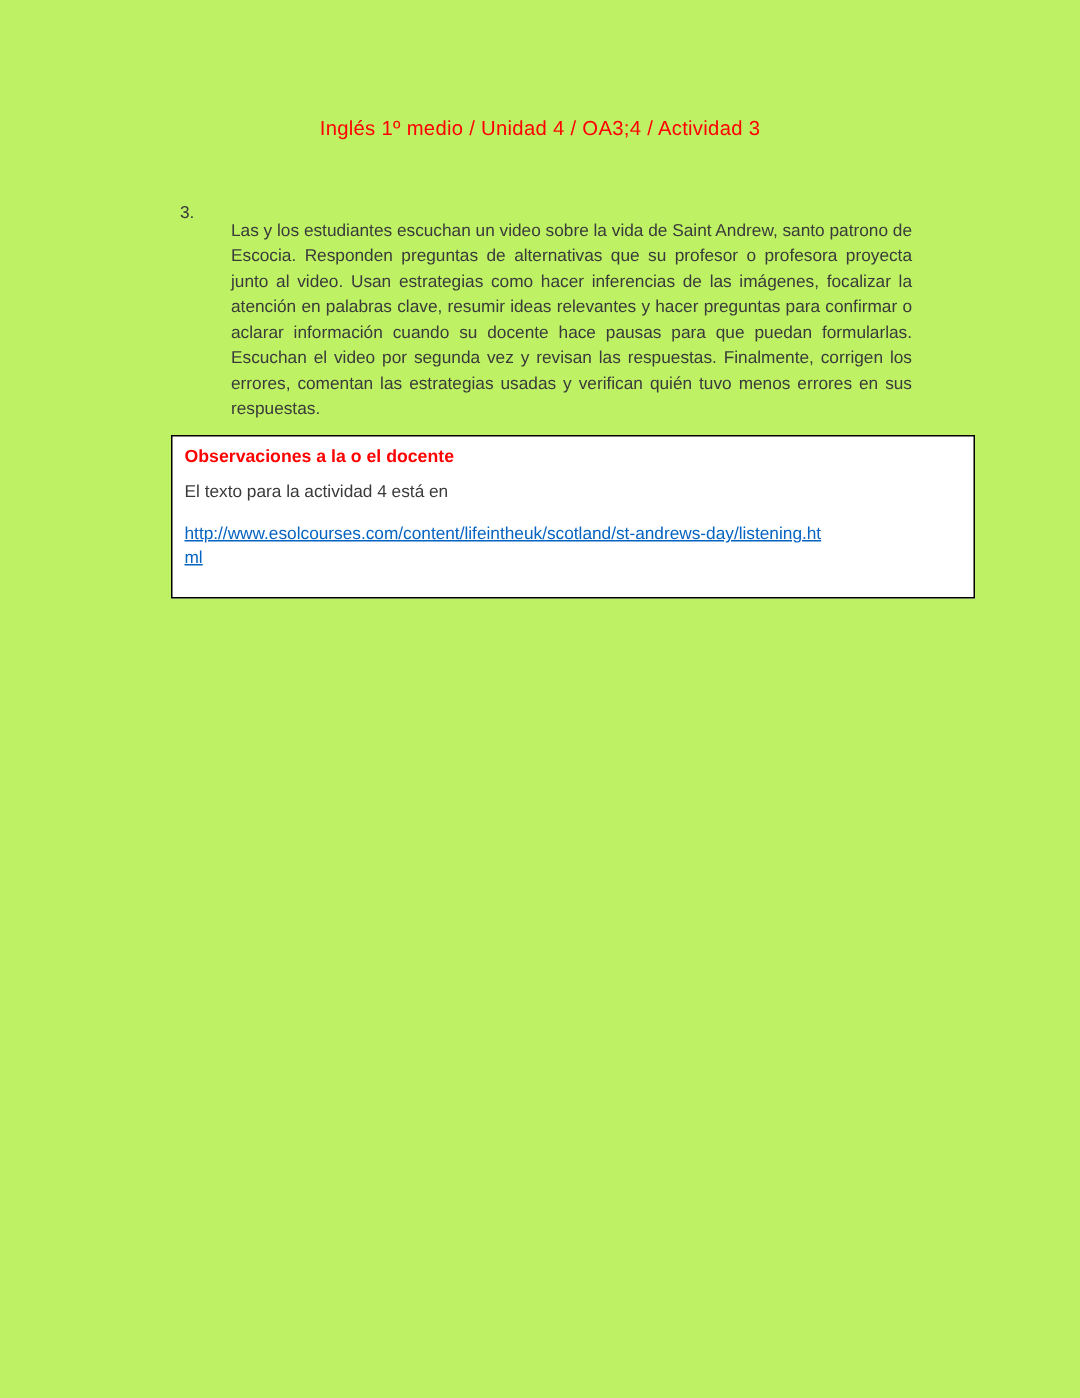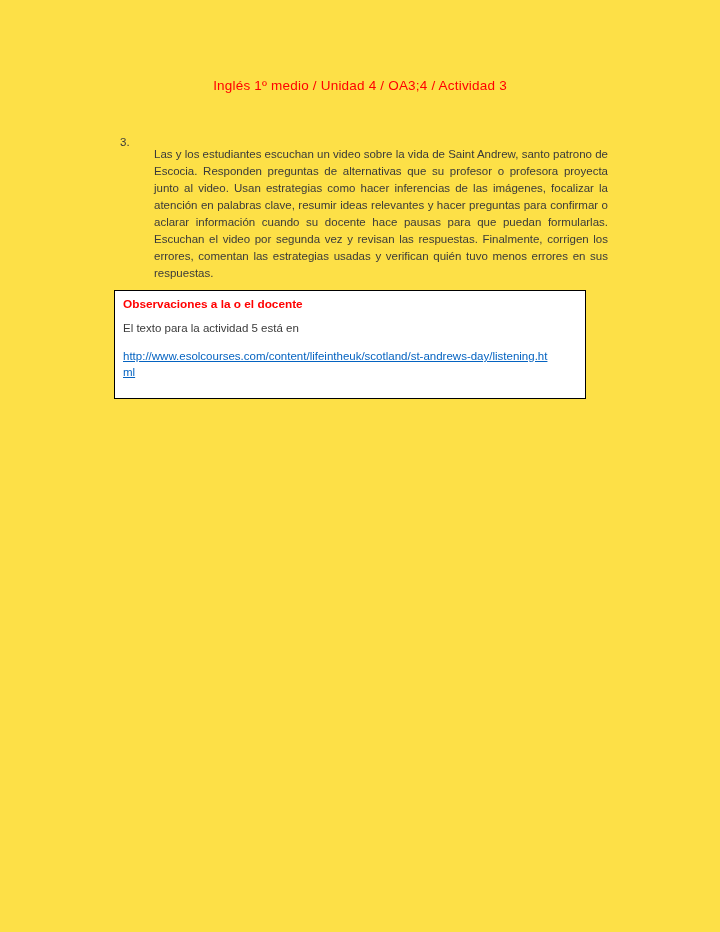--- a/index.html
+++ b/index.html
@@ -4,21 +4,21 @@
 <style>
   html, body {
     margin: 0;
     padding: 0;
     background: #ffffff;
   }
   .page {
     position: relative;
     width: 720px;
     height: 932px;
-    background: #fde047;
+    background: #bef264;
     font-family: "Liberation Sans", "DejaVu Sans", sans-serif;
     color: #3a3a3a;
     box-sizing: border-box;
   }
   .doc-title {
     position: absolute;
     top: 78px;
     left: 0;
     width: 100%;
     text-align: center;
@@ -47,21 +47,21 @@
     margin: 12px;
     font-size: 11.5px;
     line-height: 17px;
     text-align: justify;
     color: #3a3a3a;
   }
   .obs-box {
     position: absolute;
     top: 290px;
     left: 114px;
-    width: 472px;
+    width: 536px;
     box-sizing: border-box;
     border: 1px solid #000000;
     padding: 6px 8px 10px 8px;
     background: #ffffff;
   }
   .obs-heading {
     margin: 0 0 10px 0;
     font-size: 11.8px;
     font-weight: bold;
     color: #ff0000;
@@ -98,17 +98,17 @@
 
   <h1 class="doc-title">Inglés 1º medio / Unidad 4 / OA3;4 / Actividad 3</h1>
 
   <div class="activity">
     <span class="activity-num">3.</span>
     <p class="activity-text">Las y los estudiantes escuchan un video sobre la vida de Saint Andrew, santo patrono de Escocia. Responden preguntas de alternativas que su profesor o profesora proyecta junto al video. Usan estrategias como hacer inferencias de las imágenes, focalizar la atención en palabras clave, resumir ideas relevantes y hacer preguntas para confirmar o aclarar información cuando su docente hace pausas para que puedan formularlas. Escuchan el video por segunda vez y revisan las respuestas. Finalmente, corrigen los errores, comentan las estrategias usadas y verifican quién tuvo menos errores en sus respuestas.</p>
   </div>
 
   <div class="obs-box">
     <p class="obs-heading">Observaciones a la o el docente</p>
-    <p class="obs-intro">El texto para la actividad 5 está en</p>
+    <p class="obs-intro">El texto para la actividad 4 está en</p>
     <a class="obs-link" href="#">http://www.esolcourses.com/content/lifeintheuk/scotland/st-andrews-day/listening.html</a>
   </div>
 
 </div>
 
 </body></html>

